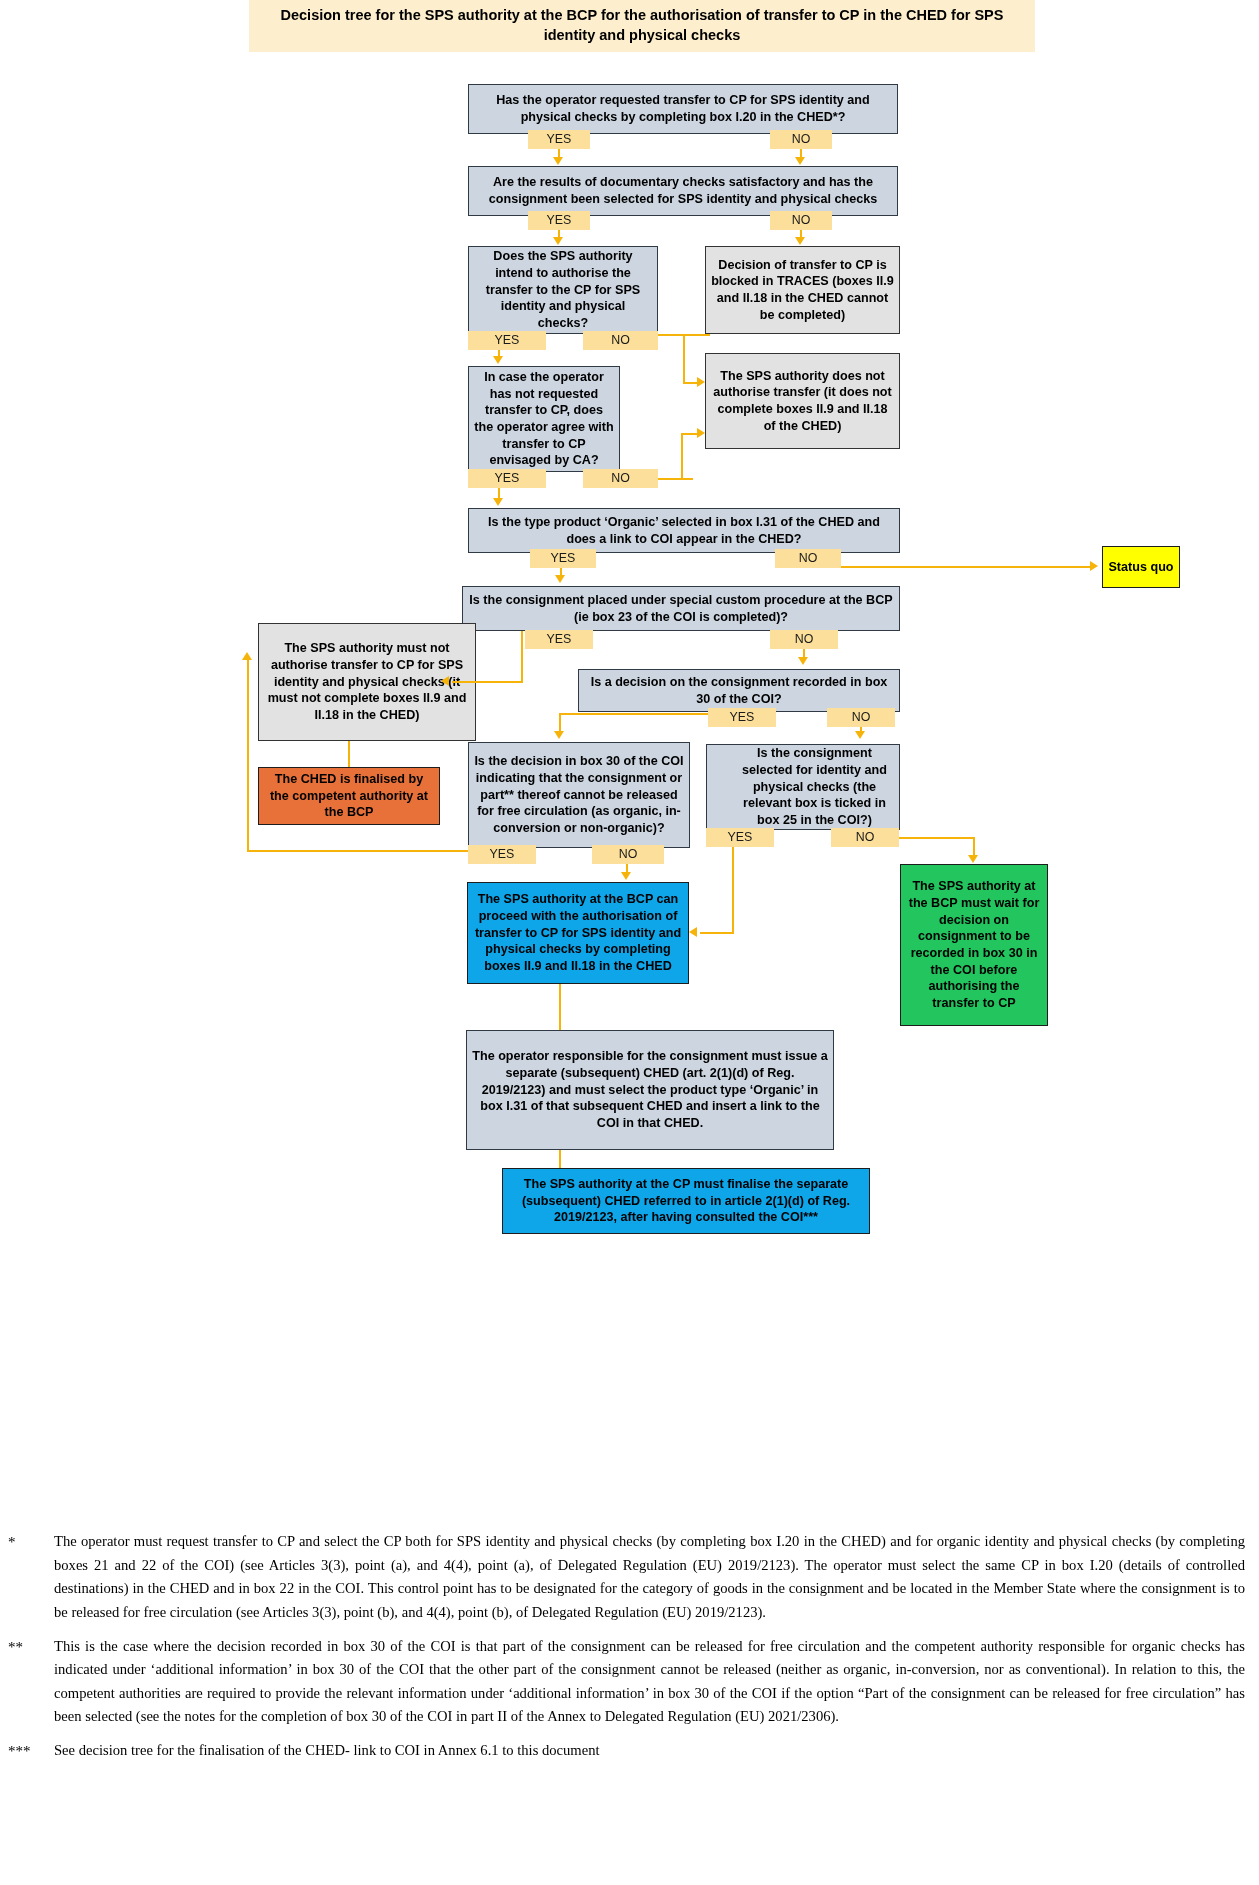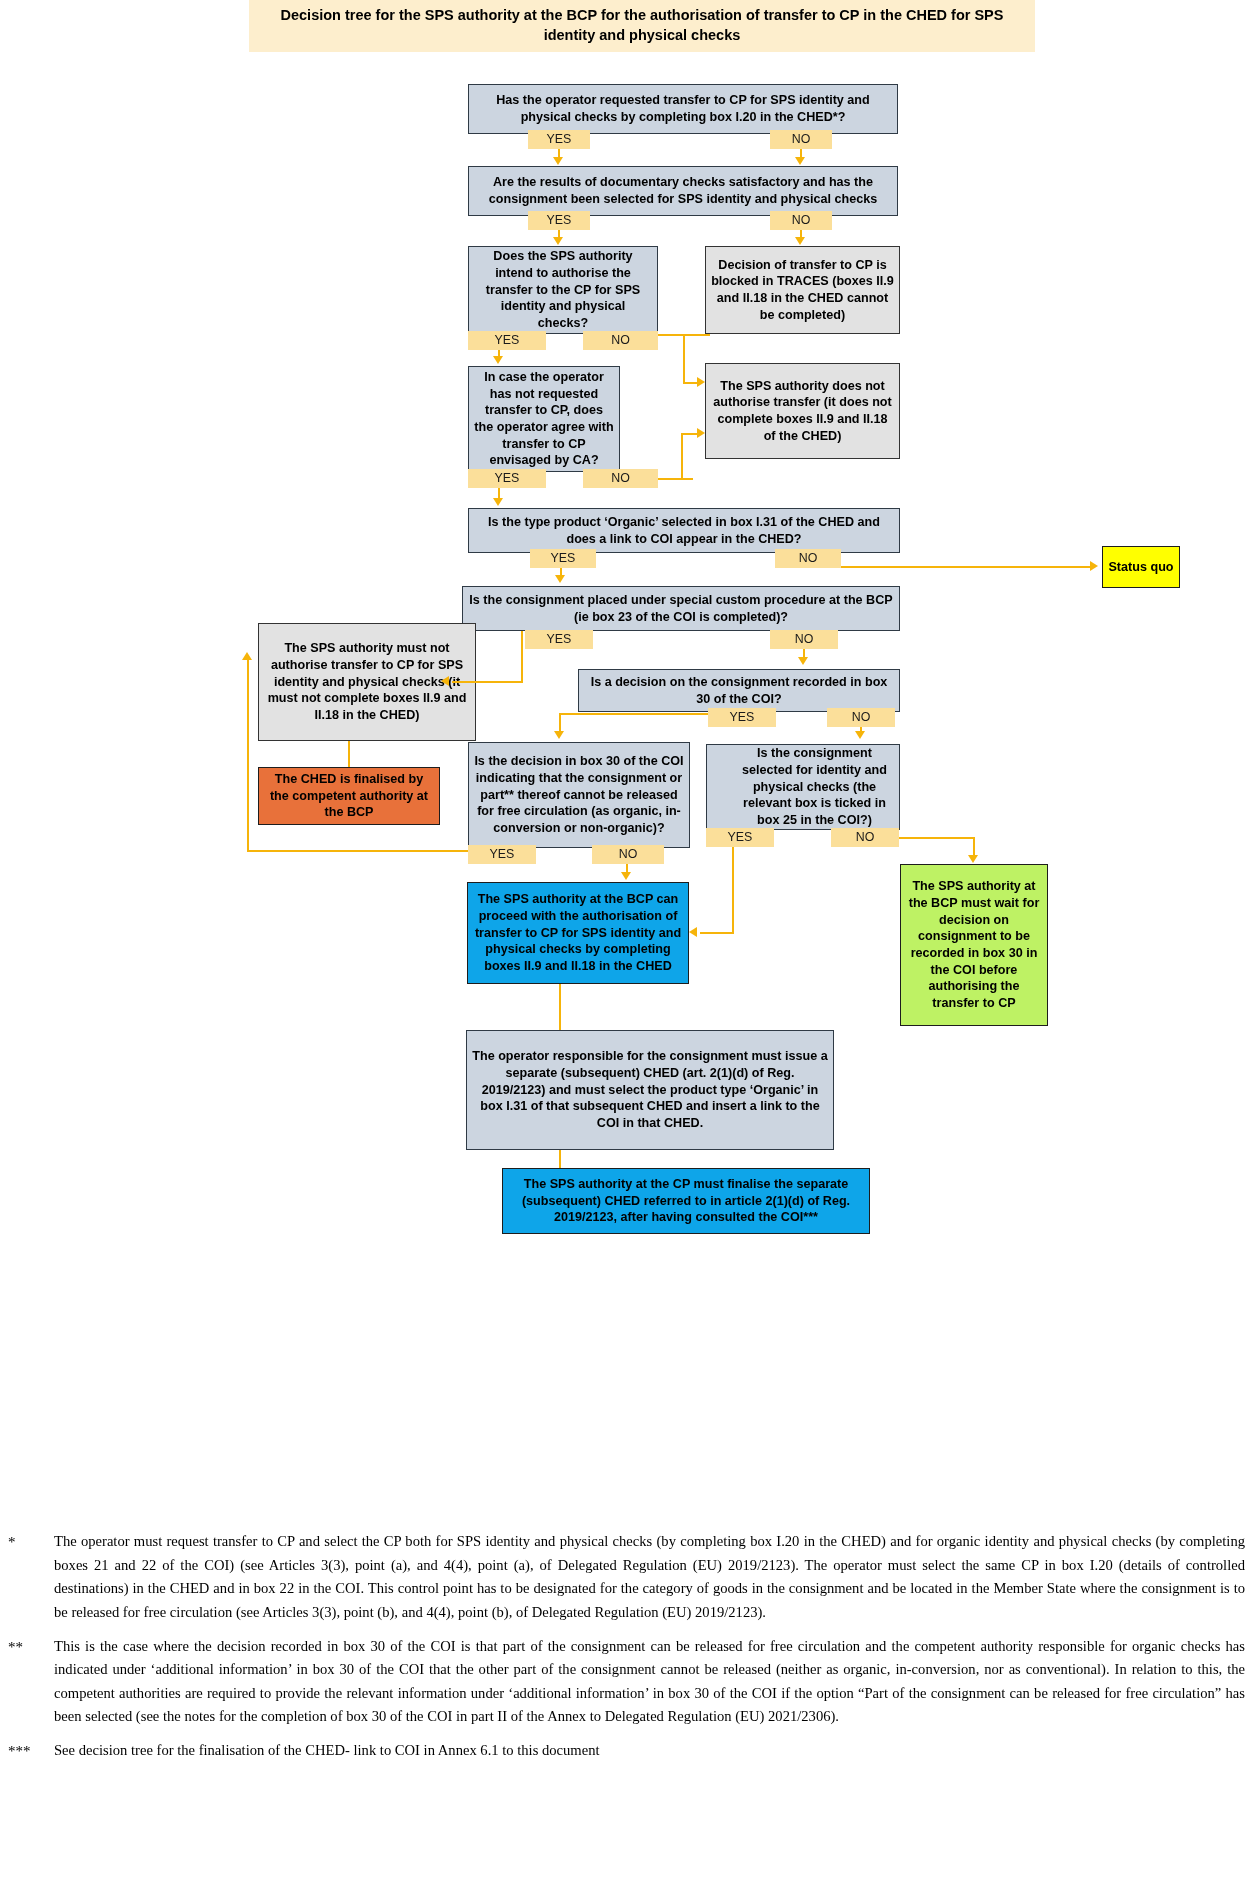--- a/index.html
+++ b/index.html
@@ -42,21 +42,21 @@
     font-weight: bold;
     line-height: 1.33;
     color: #000;
     border: 1.6px solid #333333;
     padding: 3px 5px;
   }
   .node.blue   { background: #ccd5e0; border-color: #2f3a45; }
   .node.gray   { background: #e2e2e2; border-color: #333333; }
   .node.green  { background: #0ea5e9; border-color: #1d1d1d; }
   .node.orange { background: #e8713a; border-color: #1d1d1d; }
-  .node.yellow { background: #bef264; border-color: #1d1d1d; }
+  .node.yellow { background: #22c55e; border-color: #1d1d1d; }
   .node.statusquo { background: #ffff00; border-color: #1d1d1d; }
 
   
   .edge-label {
     position: absolute;
     background: #fbdf9a;
     color: #1a1a1a;
     font-size: 12.4px;
     font-weight: normal;
     text-align: center;
@@ -121,21 +121,21 @@
   <div class="node blue" style="left:468px; top:84px; width:430px; height:50px;">Has the operator requested transfer to CP for SPS identity and physical checks by completing box I.20 in the CHED*?</div>
 
   <div class="node blue" style="left:468px; top:166px; width:430px; height:50px;">Are the results of documentary checks satisfactory and  has the consignment been selected for SPS identity and physical checks</div>
 
   <div class="node blue" style="left:468px; top:246px; width:190px; height:88px;">Does the SPS authority  intend to authorise the transfer to the CP for SPS identity and physical checks?</div>
 
   <div class="node gray" style="left:705px; top:246px; width:195px; height:88px;">Decision of transfer to CP is blocked in TRACES (boxes II.9 and II.18 in the CHED cannot be completed)</div>
 
   <div class="node blue" style="left:468px; top:366px; width:152px; height:106px;">In case the operator has not requested transfer to CP, does the operator agree with transfer to CP envisaged by CA?</div>
 
-  <div class="node gray" style="left:705px; top:363px; width:195px; height:96px;">The SPS authority does not authorise transfer (it does not complete boxes II.9 and II.18 of the CHED)</div>
+  <div class="node gray" style="left:705px; top:353px; width:195px; height:96px;">The SPS authority does not authorise transfer (it does not complete boxes II.9 and II.18 of the CHED)</div>
 
   <div class="node blue" style="left:468px; top:508px; width:432px; height:45px;">Is the type product ‘Organic’ selected in box I.31 of the CHED and does a link to COI appear in the CHED?</div>
 
   <div class="node statusquo" style="left:1102px; top:546px; width:78px; height:42px; padding:3px;">Status quo</div>
 
   <div class="node blue" style="left:462px; top:586px; width:438px; height:45px;">Is the consignment placed under special custom procedure at the BCP (ie box 23 of the COI is completed)?</div>
 
   <div class="node gray" style="left:258px; top:623px; width:218px; height:118px;">The SPS authority must not authorise transfer to CP for SPS identity and physical checks (it must not complete boxes II.9 and II.18 in the CHED)</div>
 
   <div class="node orange" style="left:258px; top:767px; width:182px; height:58px;">The CHED is finalised by the competent authority at the BCP</div>

